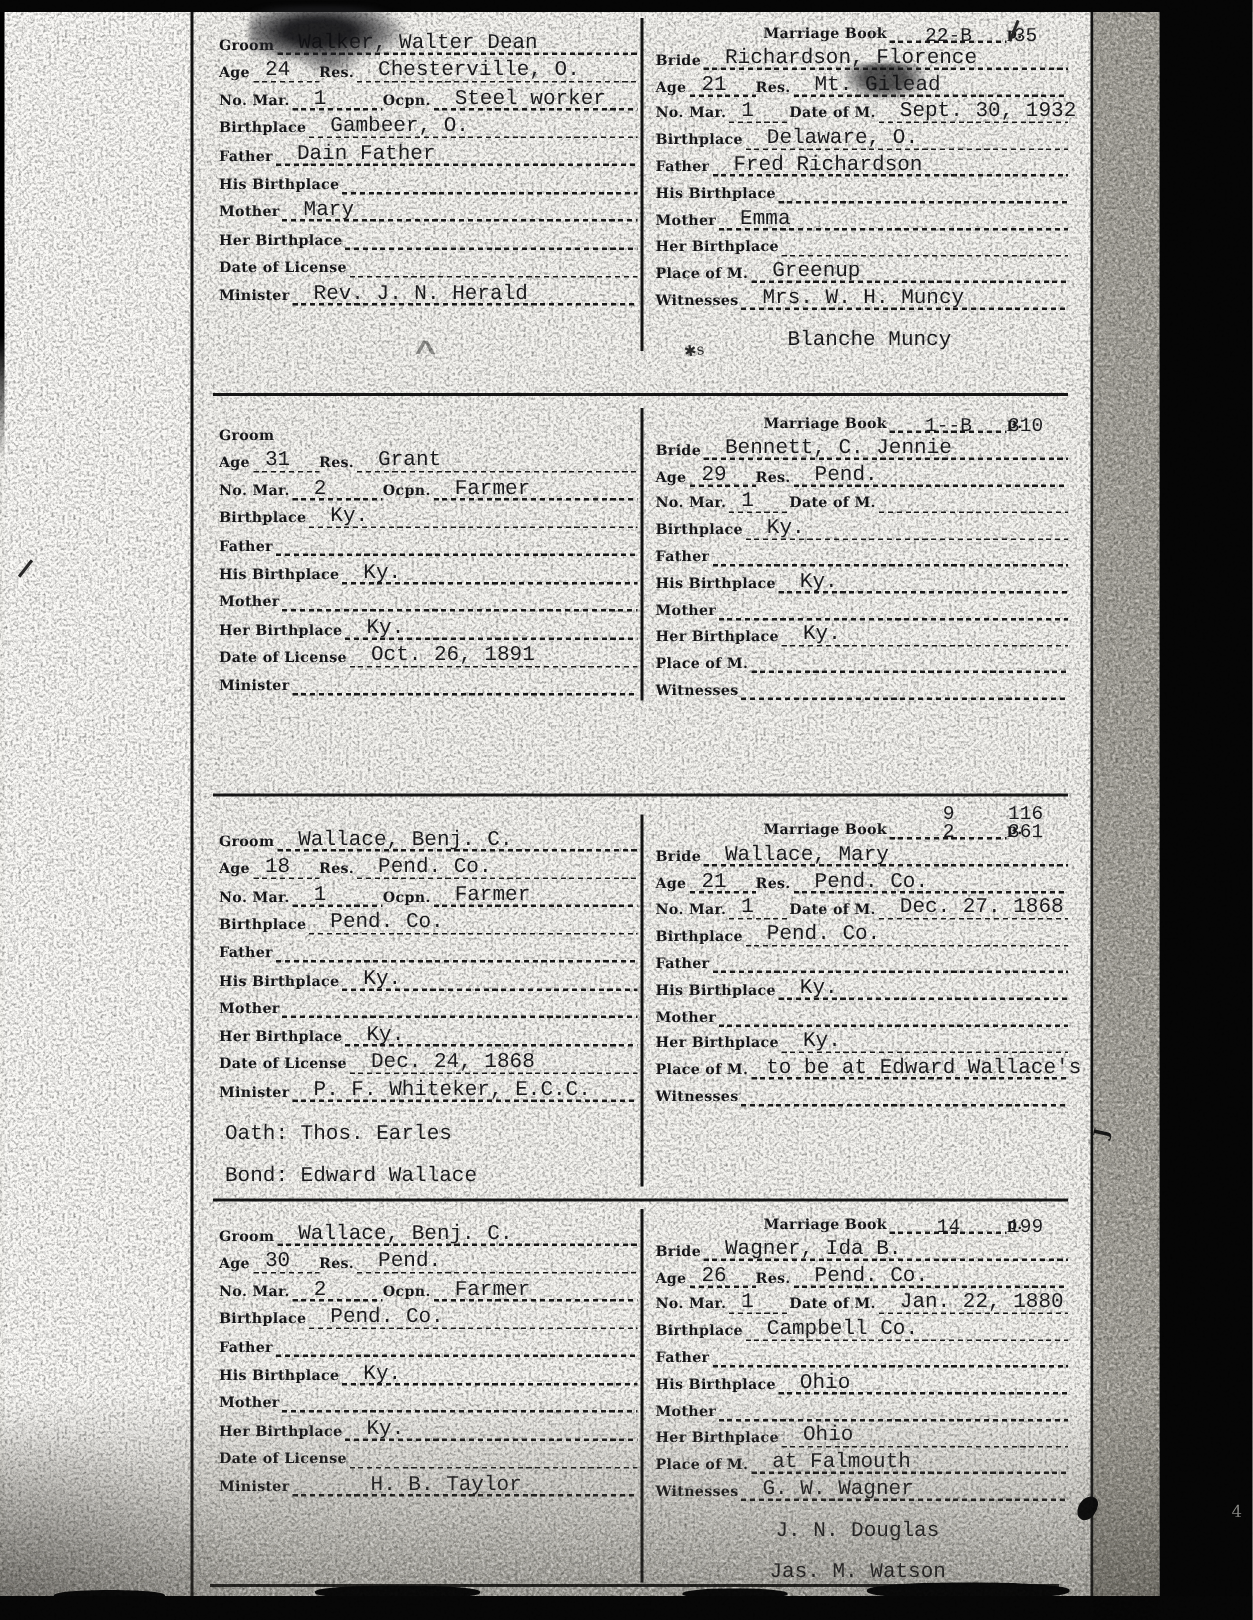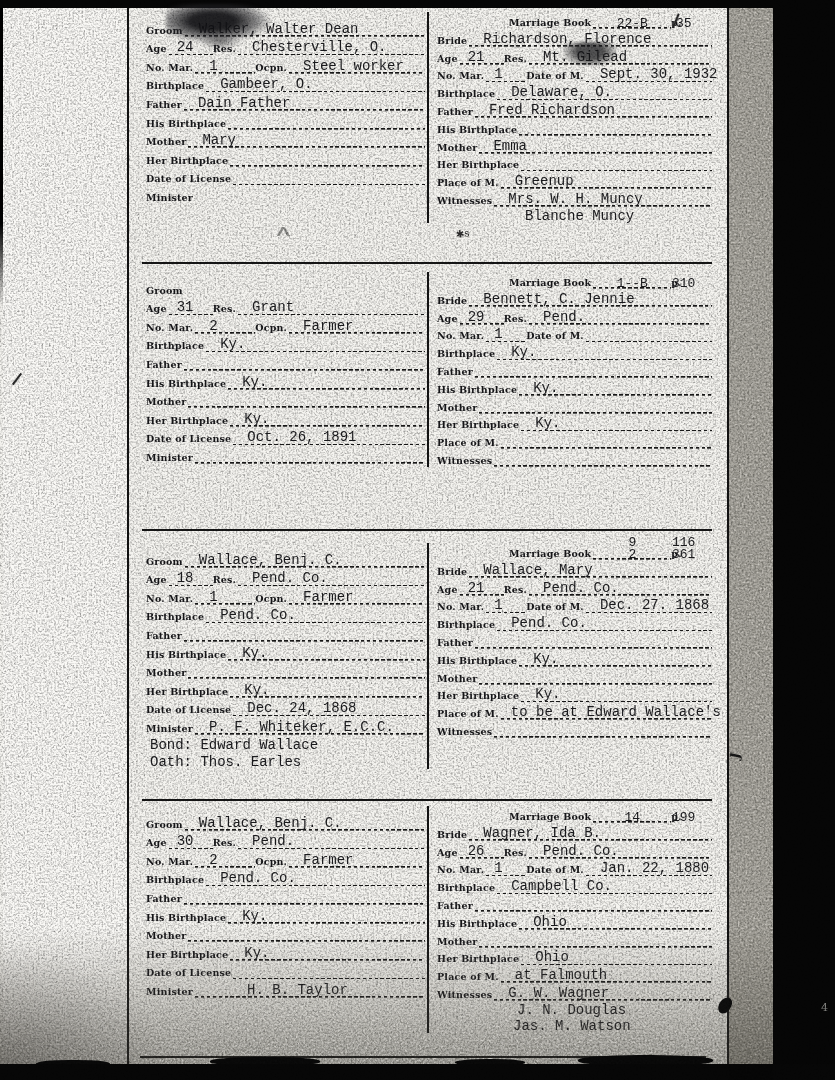--- a/index.html
+++ b/index.html
@@ -26,21 +26,21 @@
   .lb{font-family:"DejaVu Serif",serif;font-weight:bold;font-size:9.5px;color:#17171a;
       white-space:nowrap;padding:0 2px 1px 0;letter-spacing:.2px;}
   .sg{position:relative;flex:1;height:100%;
       background:repeating-linear-gradient(90deg,#1a1a1a 0 3.4px,rgba(0,0,0,0) 3.4px 5.9px) left bottom/100% 1.7px no-repeat;}
   .s1{flex:0 0 44px;}.s2{flex:0 0 60px;}.s3{flex:0 0 40px;}.sb{flex:0 0 78px;}
   .tv{position:absolute;left:14px;bottom:1px;font-family:"Liberation Mono",monospace;
       font-style:normal;font-size:14px;line-height:13px;color:#1c1c1f;white-space:nowrap;}
   .s1 .tv,.s3 .tv{left:8px;}
   .stack{white-space:pre-line;left:50%;transform:translateX(-50%);text-align:center;
          font-size:13px;line-height:11.5px;bottom:0;}
-  .xrow{height:16px;position:relative;}
+  .xrow{height:16px;position:relative;margin-top:11px;}
   .tv.x{bottom:0;}
   
   .blot1{position:absolute;left:26px;top:-8px;width:104px;height:38px;pointer-events:none;
       background:radial-gradient(ellipse at 45% 45%,rgba(15,15,18,.92) 0 28%,rgba(40,40,44,.5) 55%,rgba(0,0,0,0) 74%);
       filter:blur(1.5px);z-index:3;}
   .blot1b{position:absolute;left:58px;top:22px;width:44px;height:16px;pointer-events:none;
       background:radial-gradient(ellipse,rgba(30,30,34,.55),rgba(0,0,0,0) 70%);filter:blur(1.5px);z-index:3;}
   .blot2{position:absolute;left:34px;top:-5px;width:54px;height:24px;pointer-events:none;
       background:radial-gradient(ellipse at 50% 40%,rgba(20,20,22,.72) 0 35%,rgba(50,50,52,.35) 60%,rgba(0,0,0,0) 78%);
       filter:blur(1px);z-index:3;}
@@ -129,20 +129,23 @@
           </span>
       </div>
       <div class="row">
         <span class="lb">Date of License</span>
         <span class="sg">
             <i class="tv"></i>
           </span>
       </div>
       <div class="row">
         <span class="lb">Minister</span>
+        <span class="sg">
+            <i class="tv">Rev. J. N. Herald</i>
+          </span>
       </div>
     </div>
     <div class="colR">
       <div class="row bookrow">
         <span class="lb">Marriage Book</span>
         <span class="sg sb">
             <i class="tv stack">22-B</i>
           </span>
         <span class="lb">p.</span>
         <span class="sg">
@@ -443,24 +446,24 @@
             <i class="tv">Dec. 24, 1868</i>
           </span>
       </div>
       <div class="row">
         <span class="lb">Minister</span>
         <span class="sg">
             <i class="tv">P. F. Whiteker, E.C.C.</i>
           </span>
       </div>
       <div class="xrow" style="height:17px">
+        <i class="tv x" style="left:4px">Oath:  Thos. Earles</i>
+      </div>
+      <div class="xrow" style="height:17px">
         <i class="tv x" style="left:4px">Bond:  Edward Wallace</i>
-      </div>
-      <div class="xrow" style="height:17px">
-        <i class="tv x" style="left:4px">Oath:  Thos. Earles</i>
       </div>
     </div>
     <div class="colR">
       <div class="row bookrow">
         <span class="lb">Marriage Book</span>
         <span class="sg sb">
             <i class="tv stack">9
 2</i>
           </span>
         <span class="lb">p.</span>

